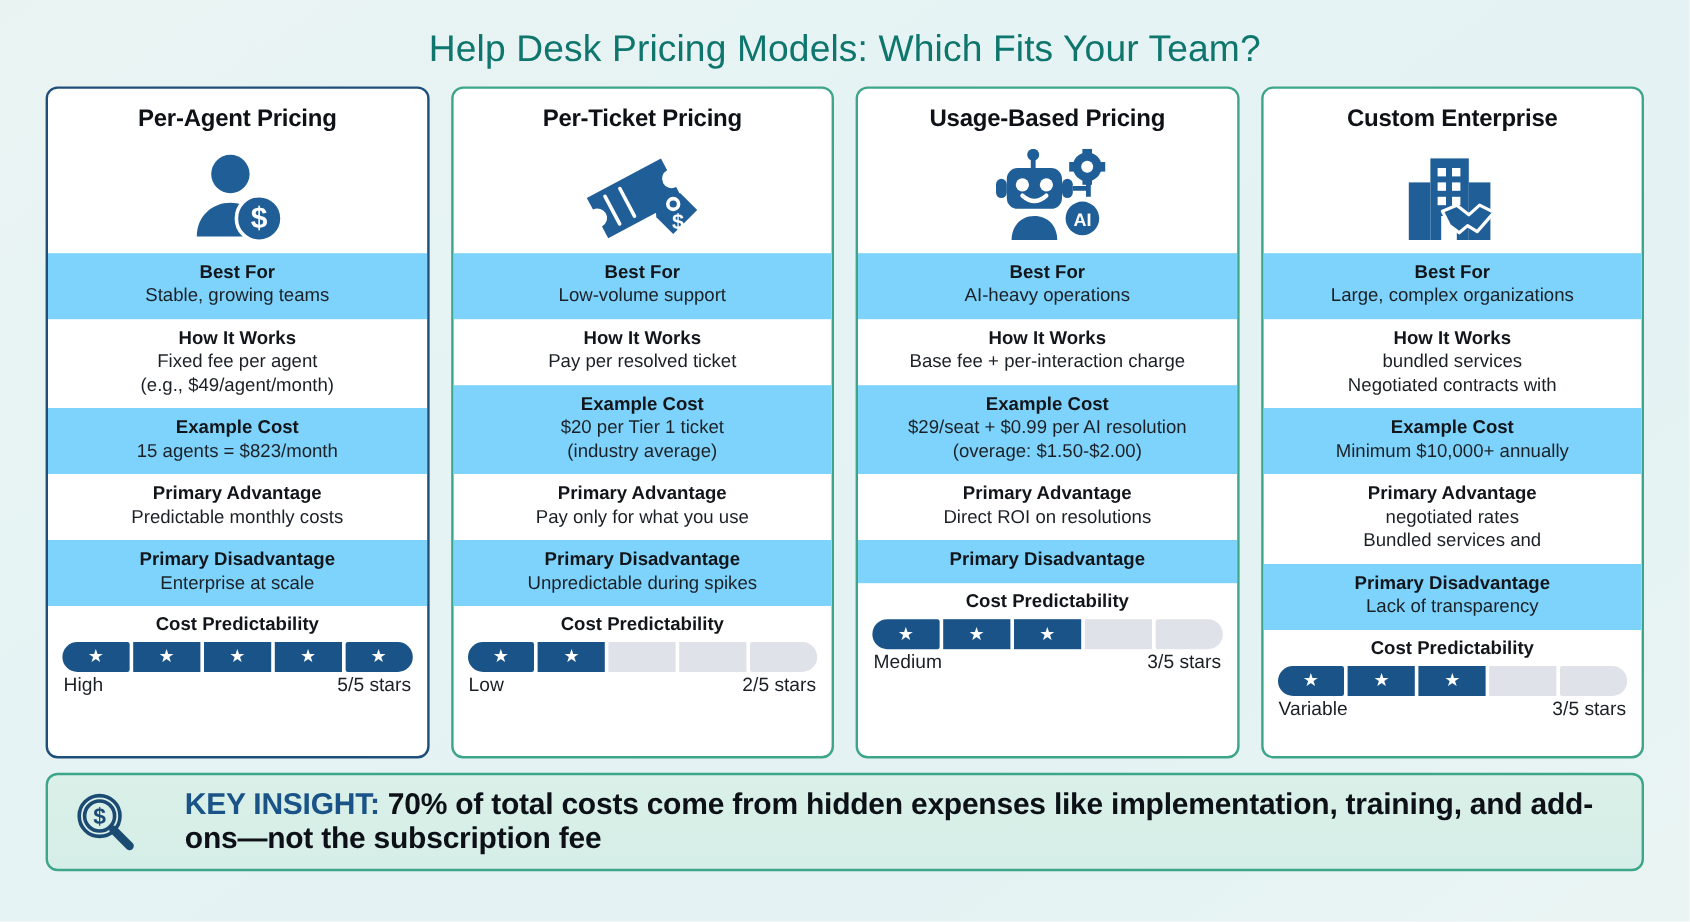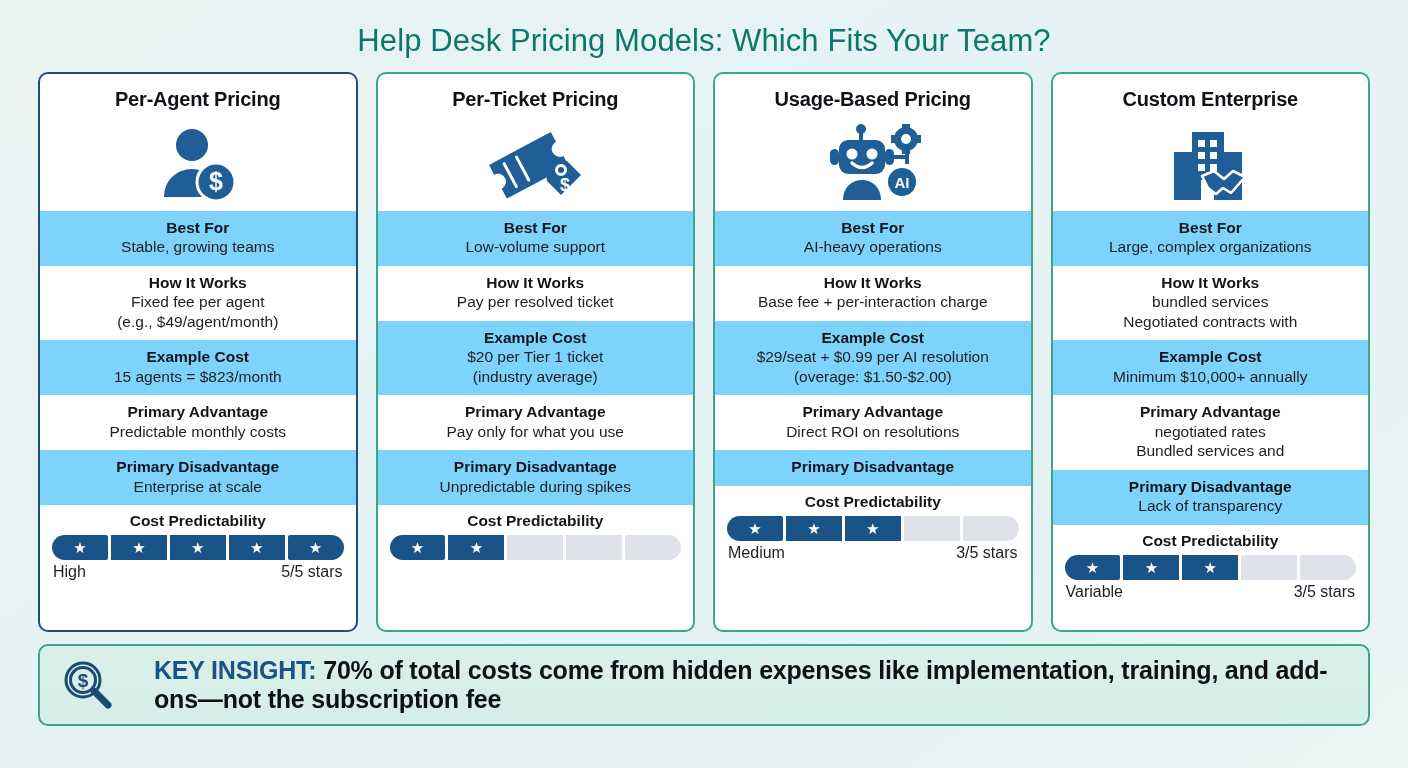--- a/index.html
+++ b/index.html
@@ -265,20 +265,24 @@
             <span class="star-seg">
               <span class="star-glyph">★</span>
             </span>
             <span class="star-seg">
               <span class="star-glyph">★</span>
             </span>
             <span class="star-seg">
               <span class="star-glyph">★</span>
             </span>
           </div>
+        <div class="rating-foot">
+          <span>Low</span>
+          <span>2/5 stars</span>
+        </div>
       </div>
     </div>
   </div>
     <div class="card accent-teal">
     <div class="card-title">Usage-Based Pricing</div>
     <div class="icon-wrap">
         <svg width="104" height="80" viewBox="0 0 104 80">
       <line x1="40" y1="6" x2="40" y2="16" stroke="#1f5e96" stroke-width="4"></line>
       <circle cx="40" cy="5" r="5" fill="#1f5e96"></circle>
       <rect x="18" y="16" width="46" height="34" rx="9" fill="#1f5e96"></rect>

